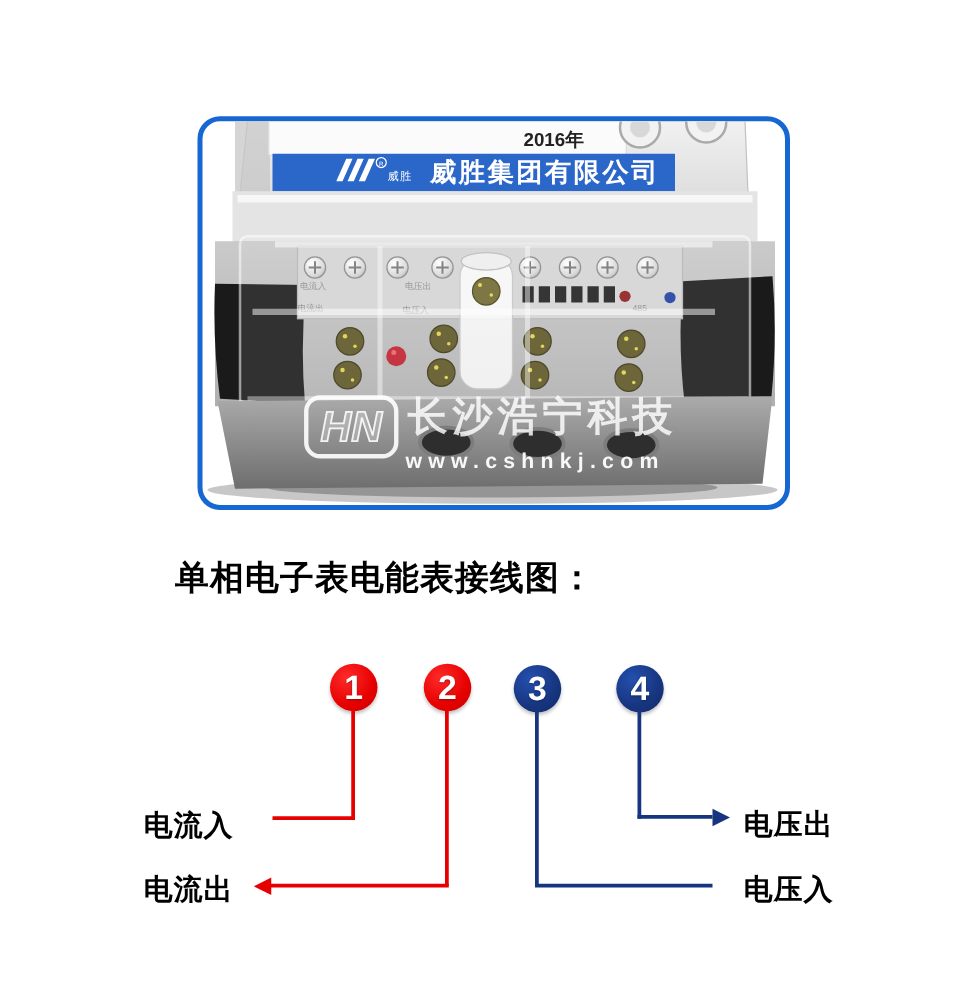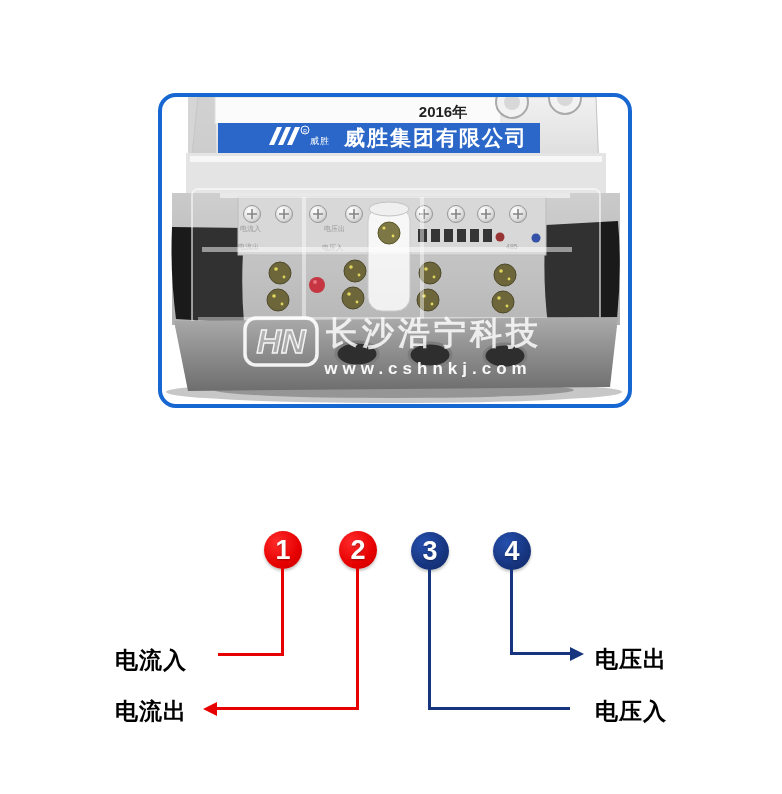--- a/index.html
+++ b/index.html
@@ -241,20 +241,21 @@
 
       <g>
         <rect x="83" y="221" width="72" height="47" rx="11" fill="none" stroke="#ffffff" stroke-width="3.5" opacity="0.9"></rect>
         <text x="119" y="256" font-size="34" font-weight="bold" font-style="italic" text-anchor="middle" fill="rgba(255,255,255,0.25)" stroke="#ffffff" stroke-width="1.4" opacity="0.9">HN</text>
         <text x="272" y="247" font-size="32" font-weight="bold" text-anchor="middle" letter-spacing="4" fill="rgba(255,255,255,0.82)">长沙浩宁科技</text>
         <text x="266" y="277" font-size="17" font-weight="bold" text-anchor="middle" letter-spacing="5" fill="rgba(255,255,255,0.95)">www.cshnkj.com</text>
       </g>
     </svg>
   </div>
 
+  <div class="section-title">单相电子表电能表接线图：</div>
 
   <div class="marker red m1">
       <span>1</span>
     </div>
   <div class="marker red m2">
       <span>2</span>
     </div>
   <div class="marker blue m3">
       <span>3</span>
     </div>

